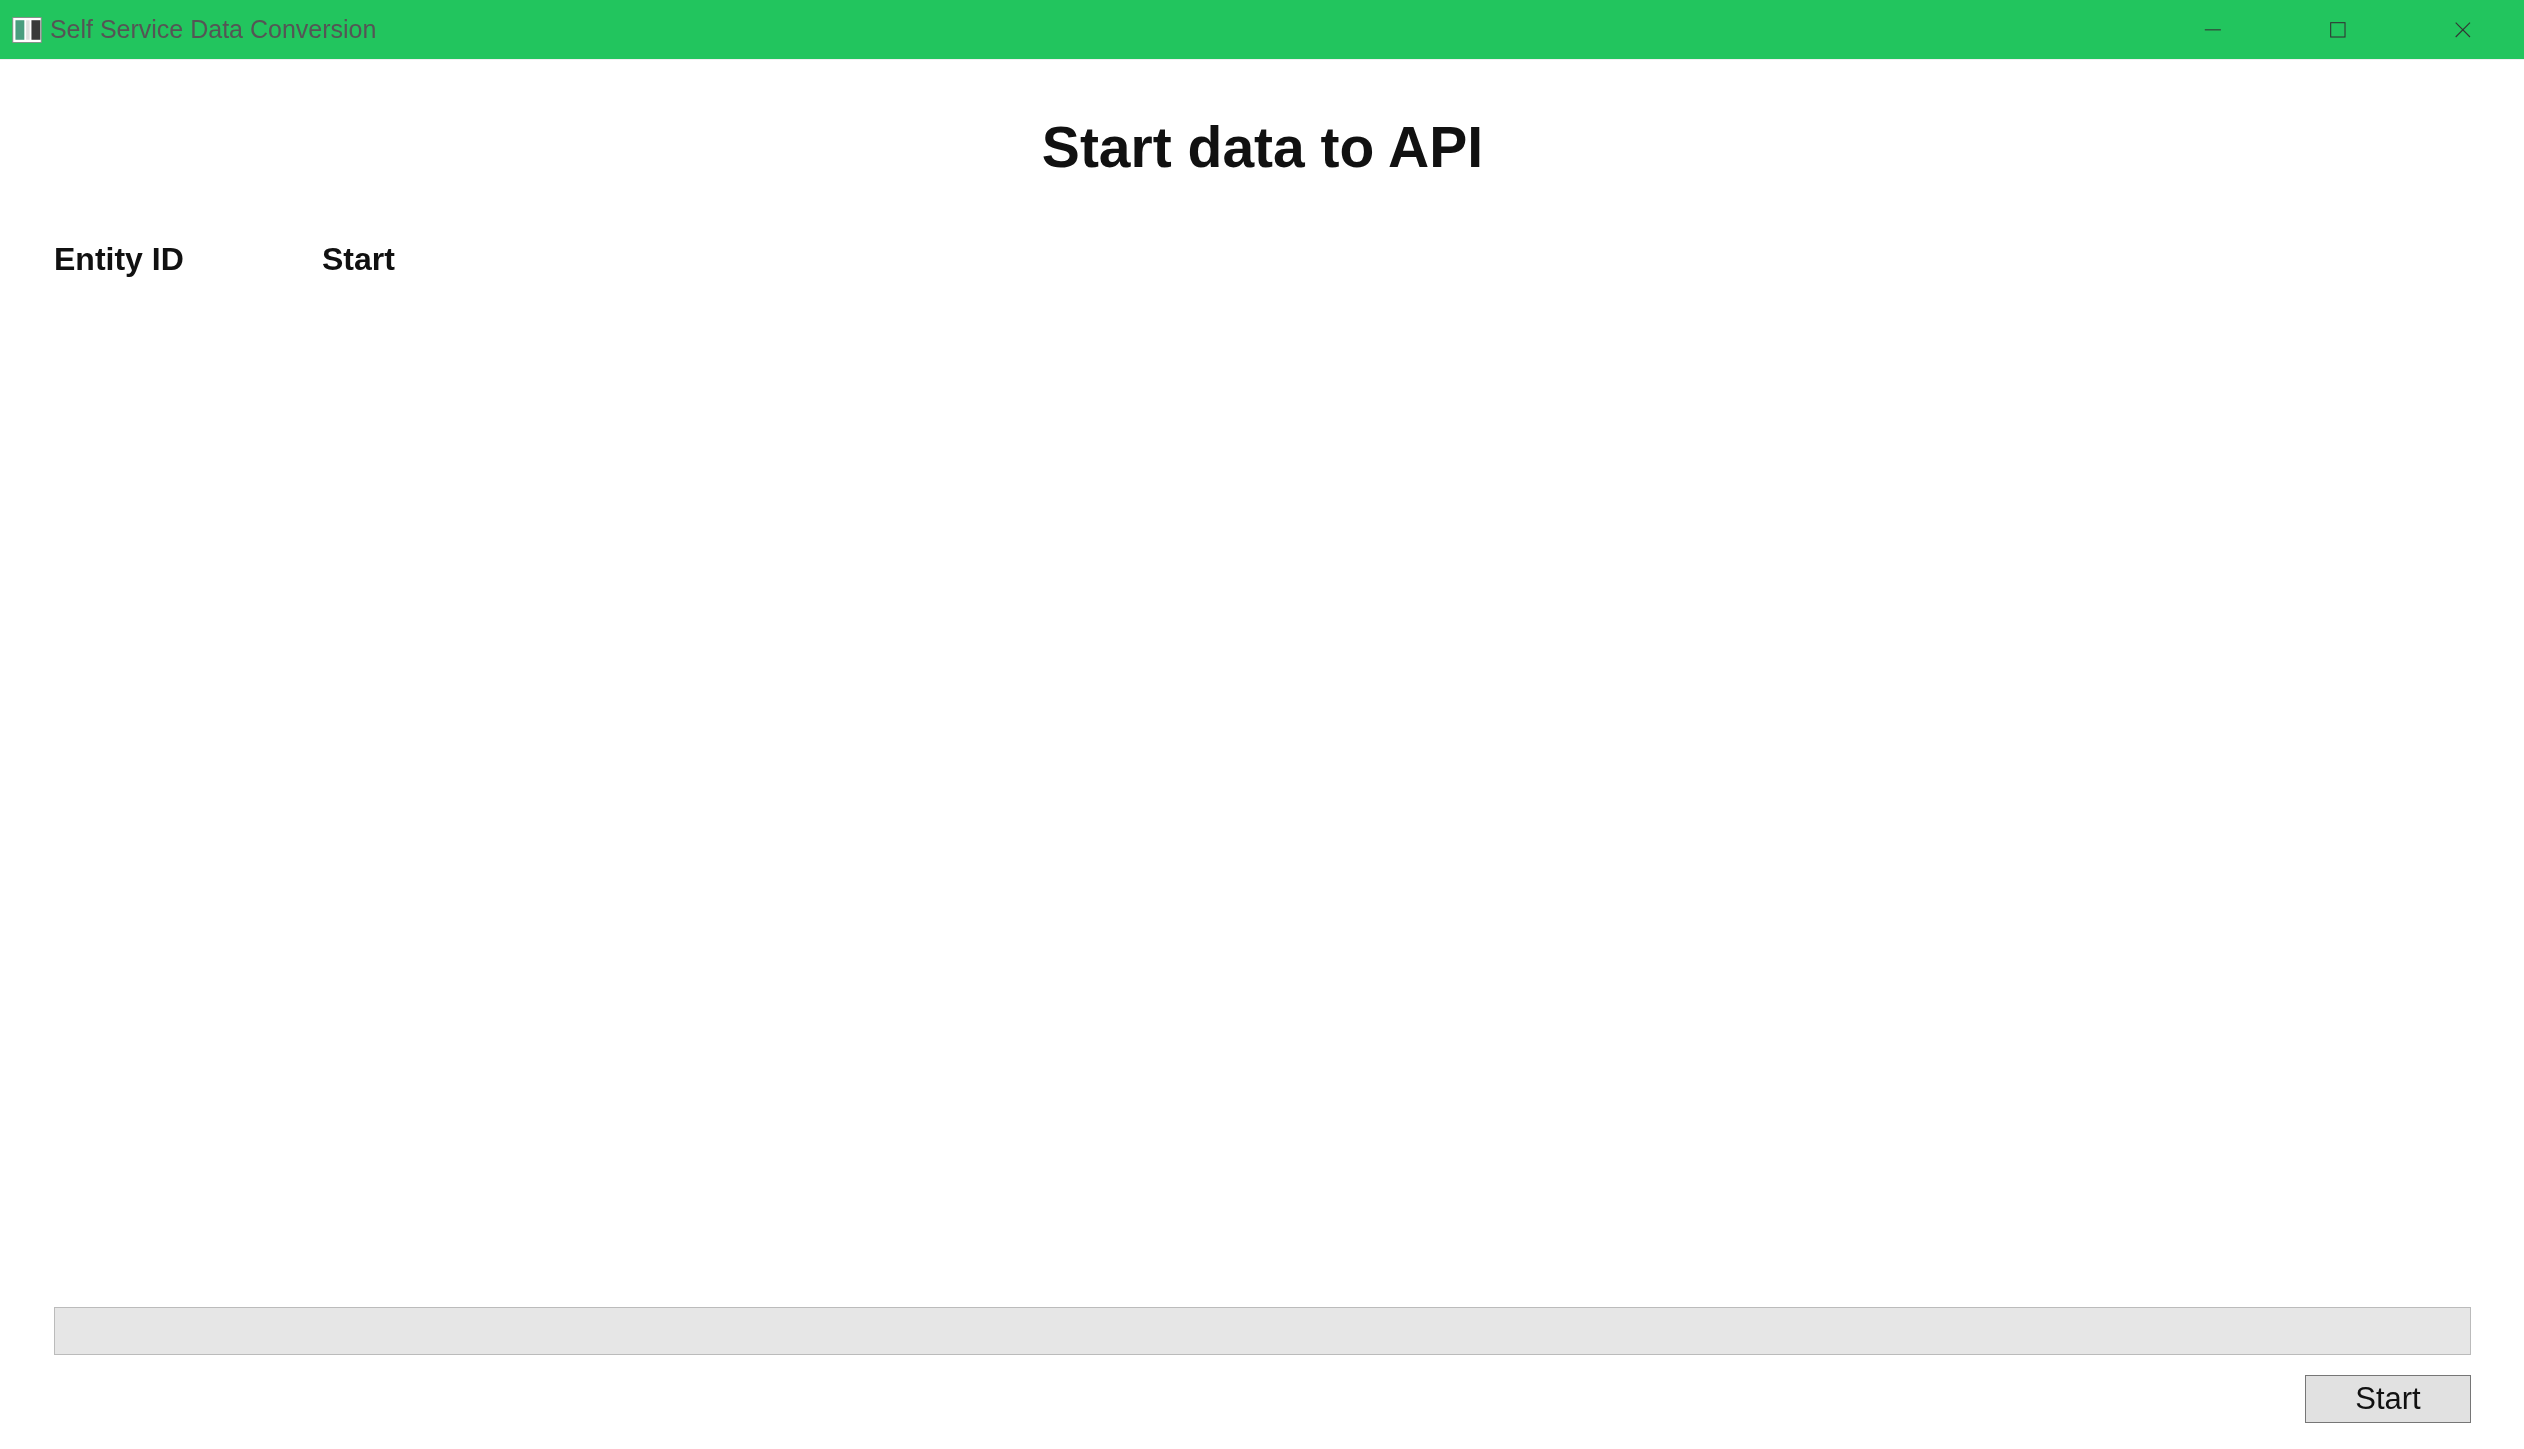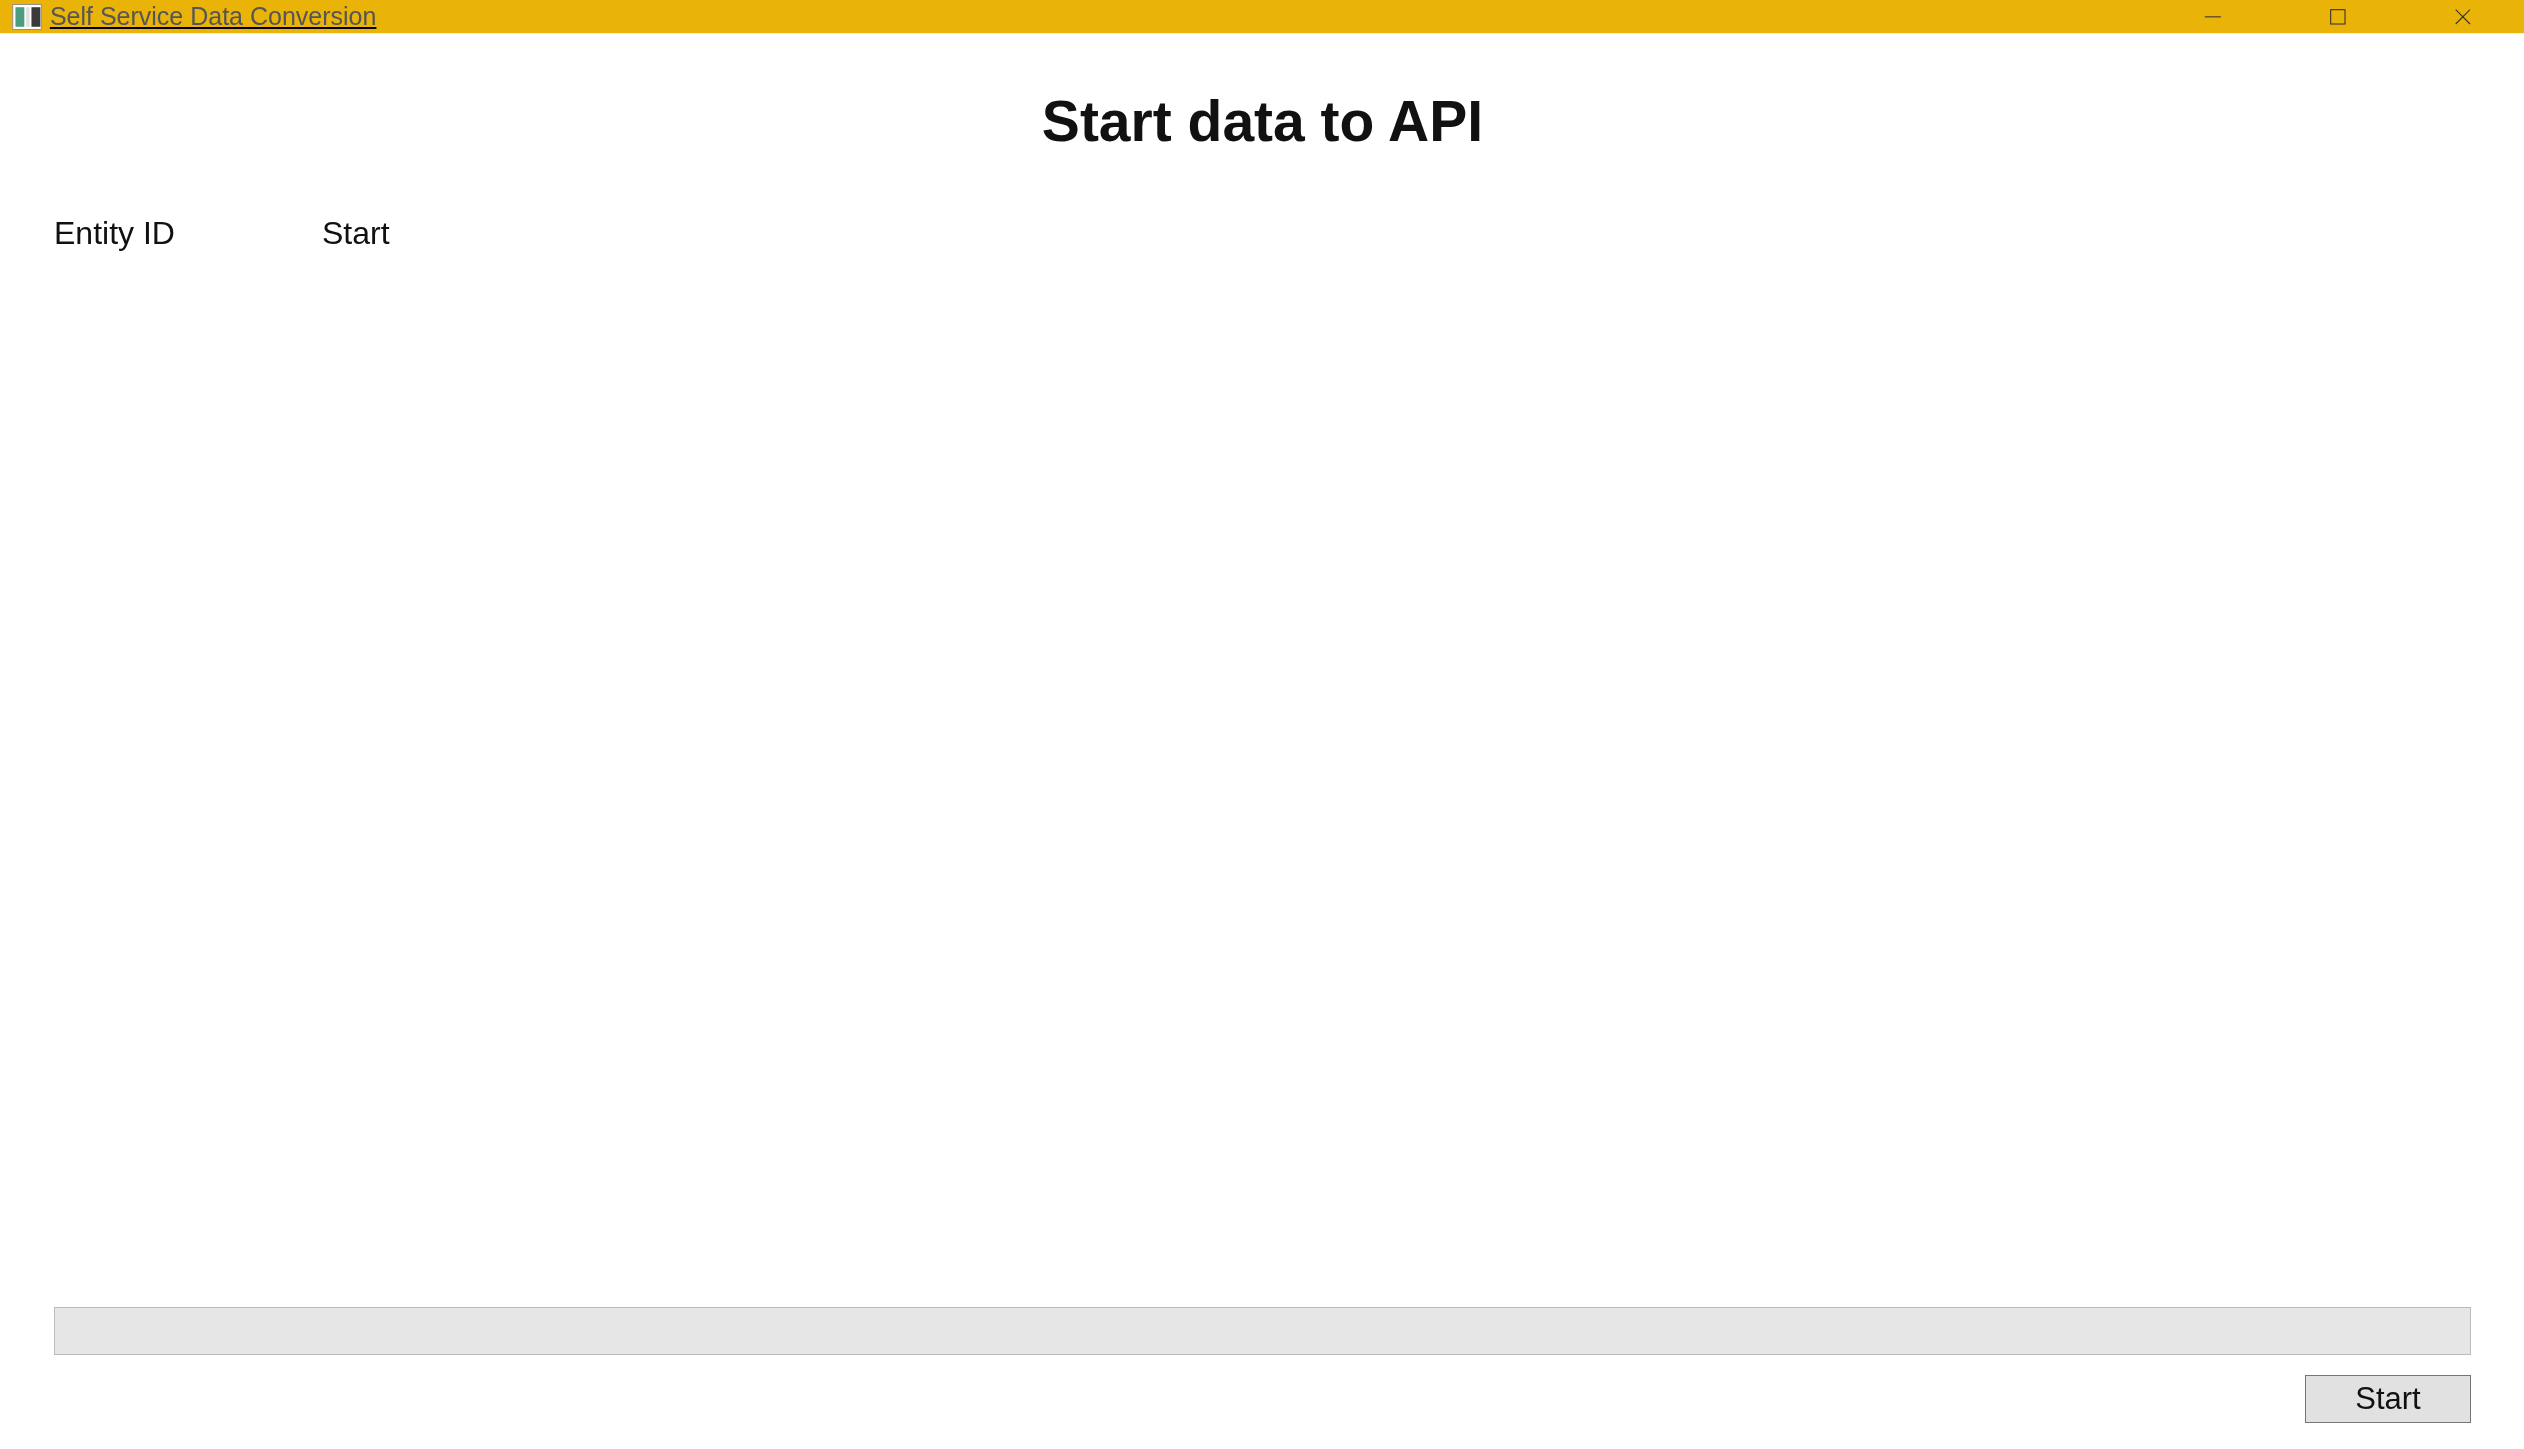--- a/index.html
+++ b/index.html
@@ -14,24 +14,23 @@
       width: 2525px;
       height: 1450px;
       overflow: hidden;
       display: flex;
       flex-direction: column;
     }
     
     .titlebar {
       display: flex;
       align-items: center;
-      height: 34px;
-      background: #eab308;
+      height: 60px;
+      background: #22c55e;
       border-bottom: 0.9px solid #f0f0f0;
-      text-decoration: underline;
     }
     
     .titlebar-icon {
       width: 32px;
       height: 32px;
       margin-left: 10.7px;
       margin-right: 7.2px;
       display: flex;
       align-items: center;
       justify-content: center;
@@ -92,21 +91,21 @@
     }
     
     .table-header {
       display: flex;
       gap: 0;
       margin-bottom: 10.7px;
     }
     
     .col-header {
       font-size: 32px;
-      font-weight: 400;
+      font-weight: 700;
       color: #111111;
     }
     
     .col-entity-id {
       width: 268px;
     }
     
     .col-error {
       width: 268px;
     }

